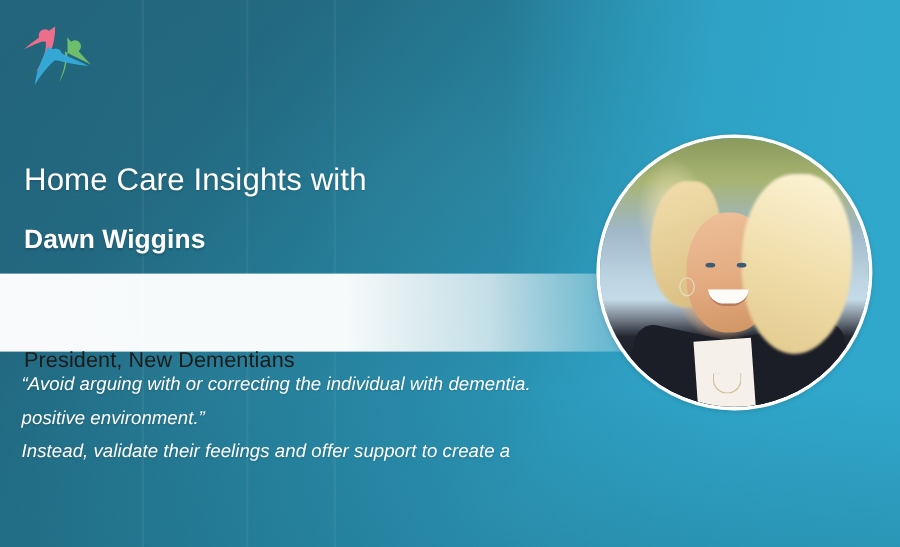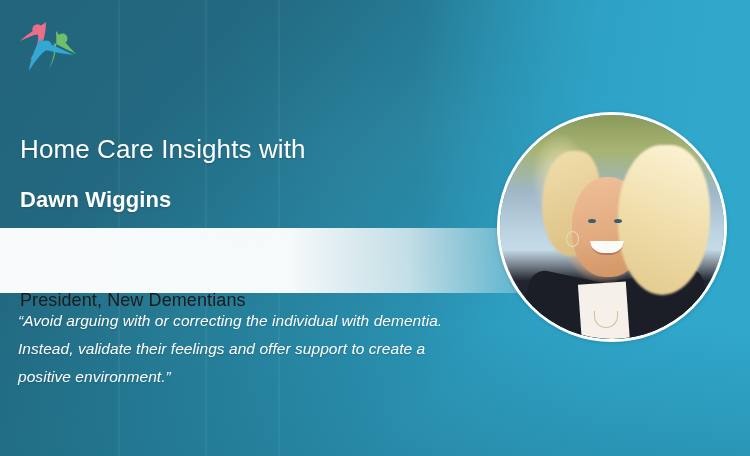--- a/index.html
+++ b/index.html
@@ -273,22 +273,22 @@
   <div class="headline">
     <span class="headline-line1">Home Care Insights with</span>
     <span class="headline-line2">Dawn Wiggins</span>
   </div>
 
   <div class="role-band"></div>
   <div class="role-text">President, New Dementians</div>
 
   <div class="quote">
     <span>“Avoid arguing with or correcting the individual with dementia.</span>
+    <span>positive environment.”</span>
     <span>Instead, validate their feelings and offer support to create a</span>
-    <span>positive environment.”</span>
   </div>
 
   <div class="portrait">
     <div class="portrait-photo"></div>
     <div class="portrait-hair-left"></div>
     <div class="portrait-blazer-l"></div>
     <div class="portrait-blazer-r"></div>
     <div class="portrait-shirt"></div>
     <div class="portrait-face"></div>
     <div class="portrait-hair-right"></div>

